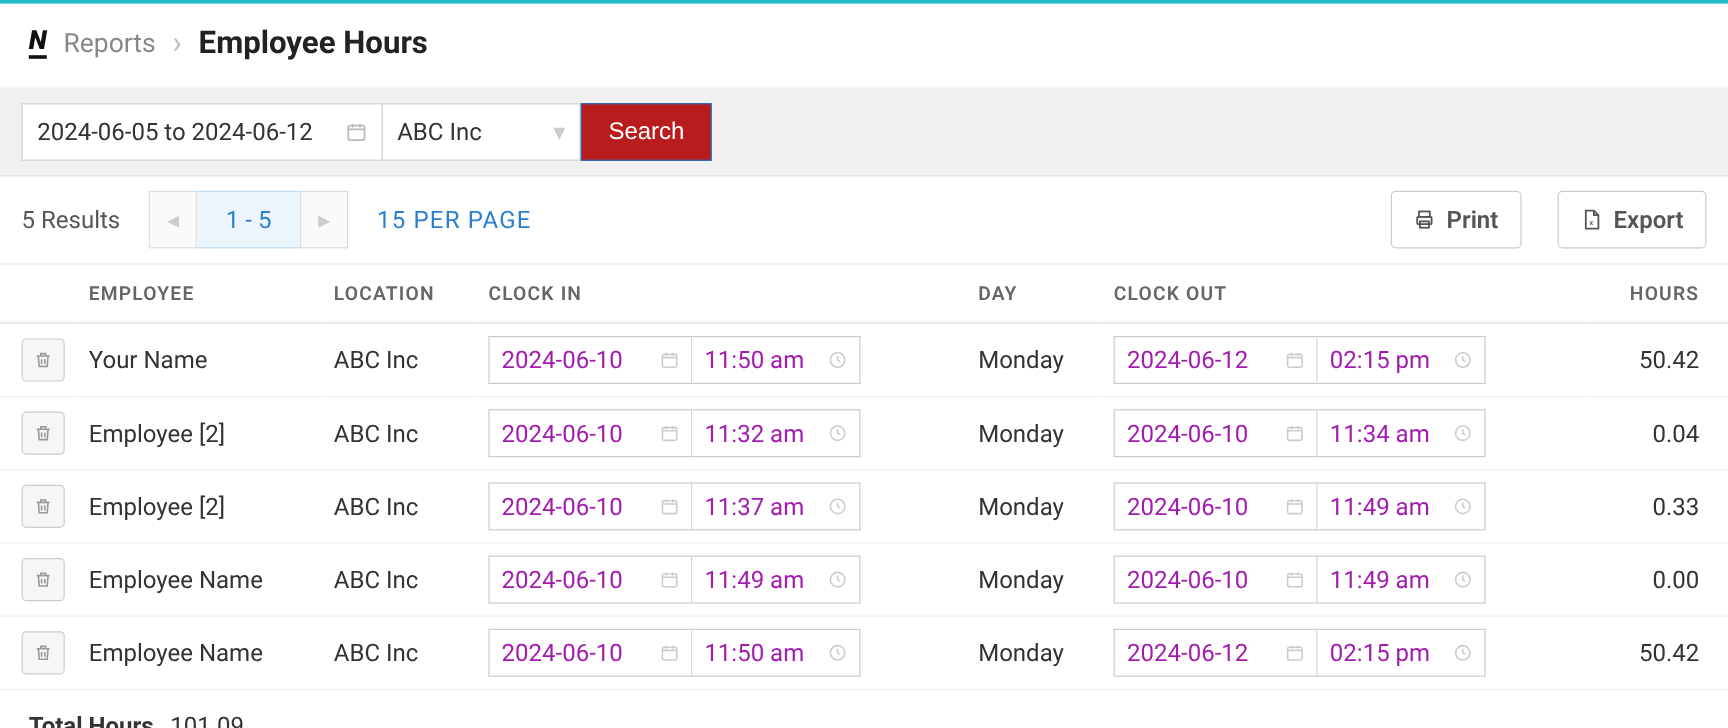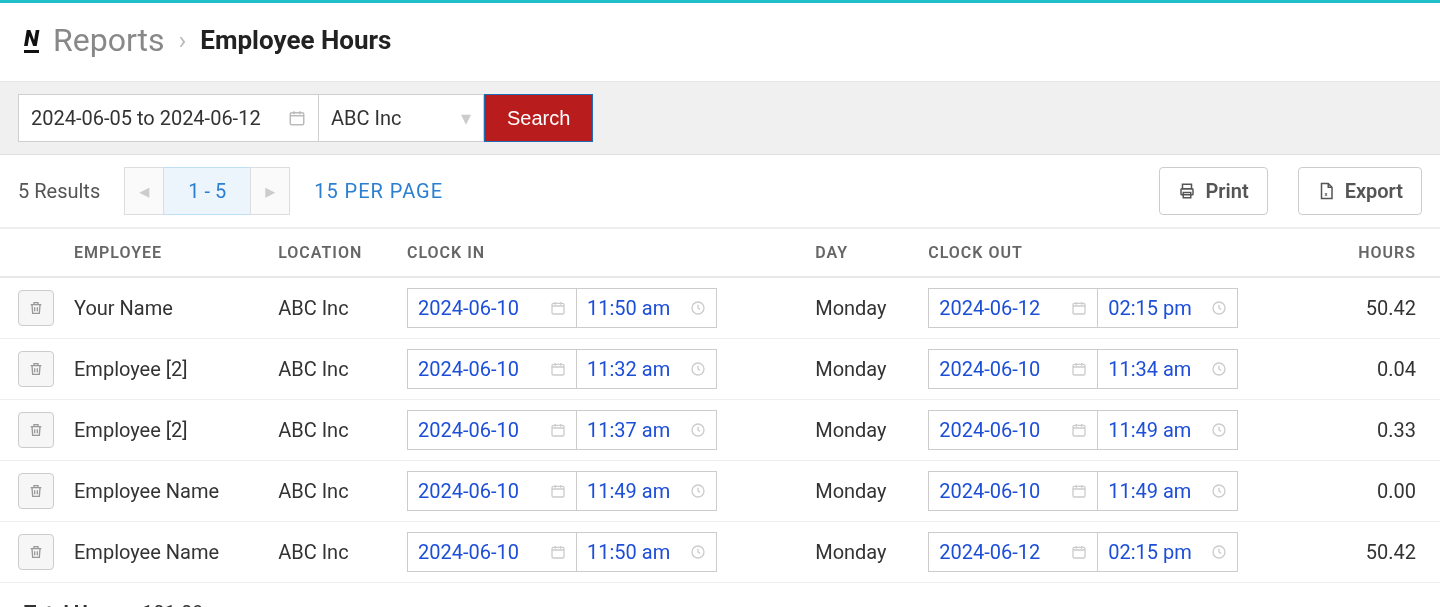--- a/index.html
+++ b/index.html
@@ -20,21 +20,21 @@
     border-bottom: 1px solid #e5e5e5;
   }
   .breadcrumb .logo {
     font-style: italic;
     font-weight: 900;
     font-size: 22px;
     color: #111;
     border-bottom: 3px solid #111;
     line-height: 1;
   }
-  .breadcrumb .link { color: #888; font-size: 32px; cursor: pointer; }
+  .breadcrumb .link { color: #888; font-size: 22px; cursor: pointer; }
   .breadcrumb .sep  { color: #bbb; font-size: 26px; }
   .breadcrumb .current { font-weight: 700; font-size: 26px; color: #222; }
 
   .filter-bar {
     background: #f0f0f0;
     border-bottom: 1px solid #e0e0e0;
     padding: 12px 18px;
     display: flex;
     align-items: center;
     gap: 0;
@@ -111,21 +111,21 @@
 
   .trash-btn {
     width:36px;height:36px;border:1px solid #ccc;border-radius:4px;
     background:#f6f6f6;display:flex;align-items:center;justify-content:center;
     color:#999;cursor:pointer;font-size:16px;
   }
   .dt-pair { display:flex; }
   .cell-input {
     height:40px;border:1px solid #ccc;background:#fff;
     display:flex;align-items:center;justify-content:space-between;
-    padding:0 10px;color:#1d4ed8;
+    padding:0 10px;color:#a21caf;
   }
   .cell-input.date { width:170px; }
   .cell-input.time { width:140px; border-left:none; }
   .cell-input .ico { color:#ccc; }
 
   .totals {
     padding:18px 24px;font-size:20px;color:#333;display:flex;gap:14px;
   }
   .totals .label { font-weight:700; }
 

